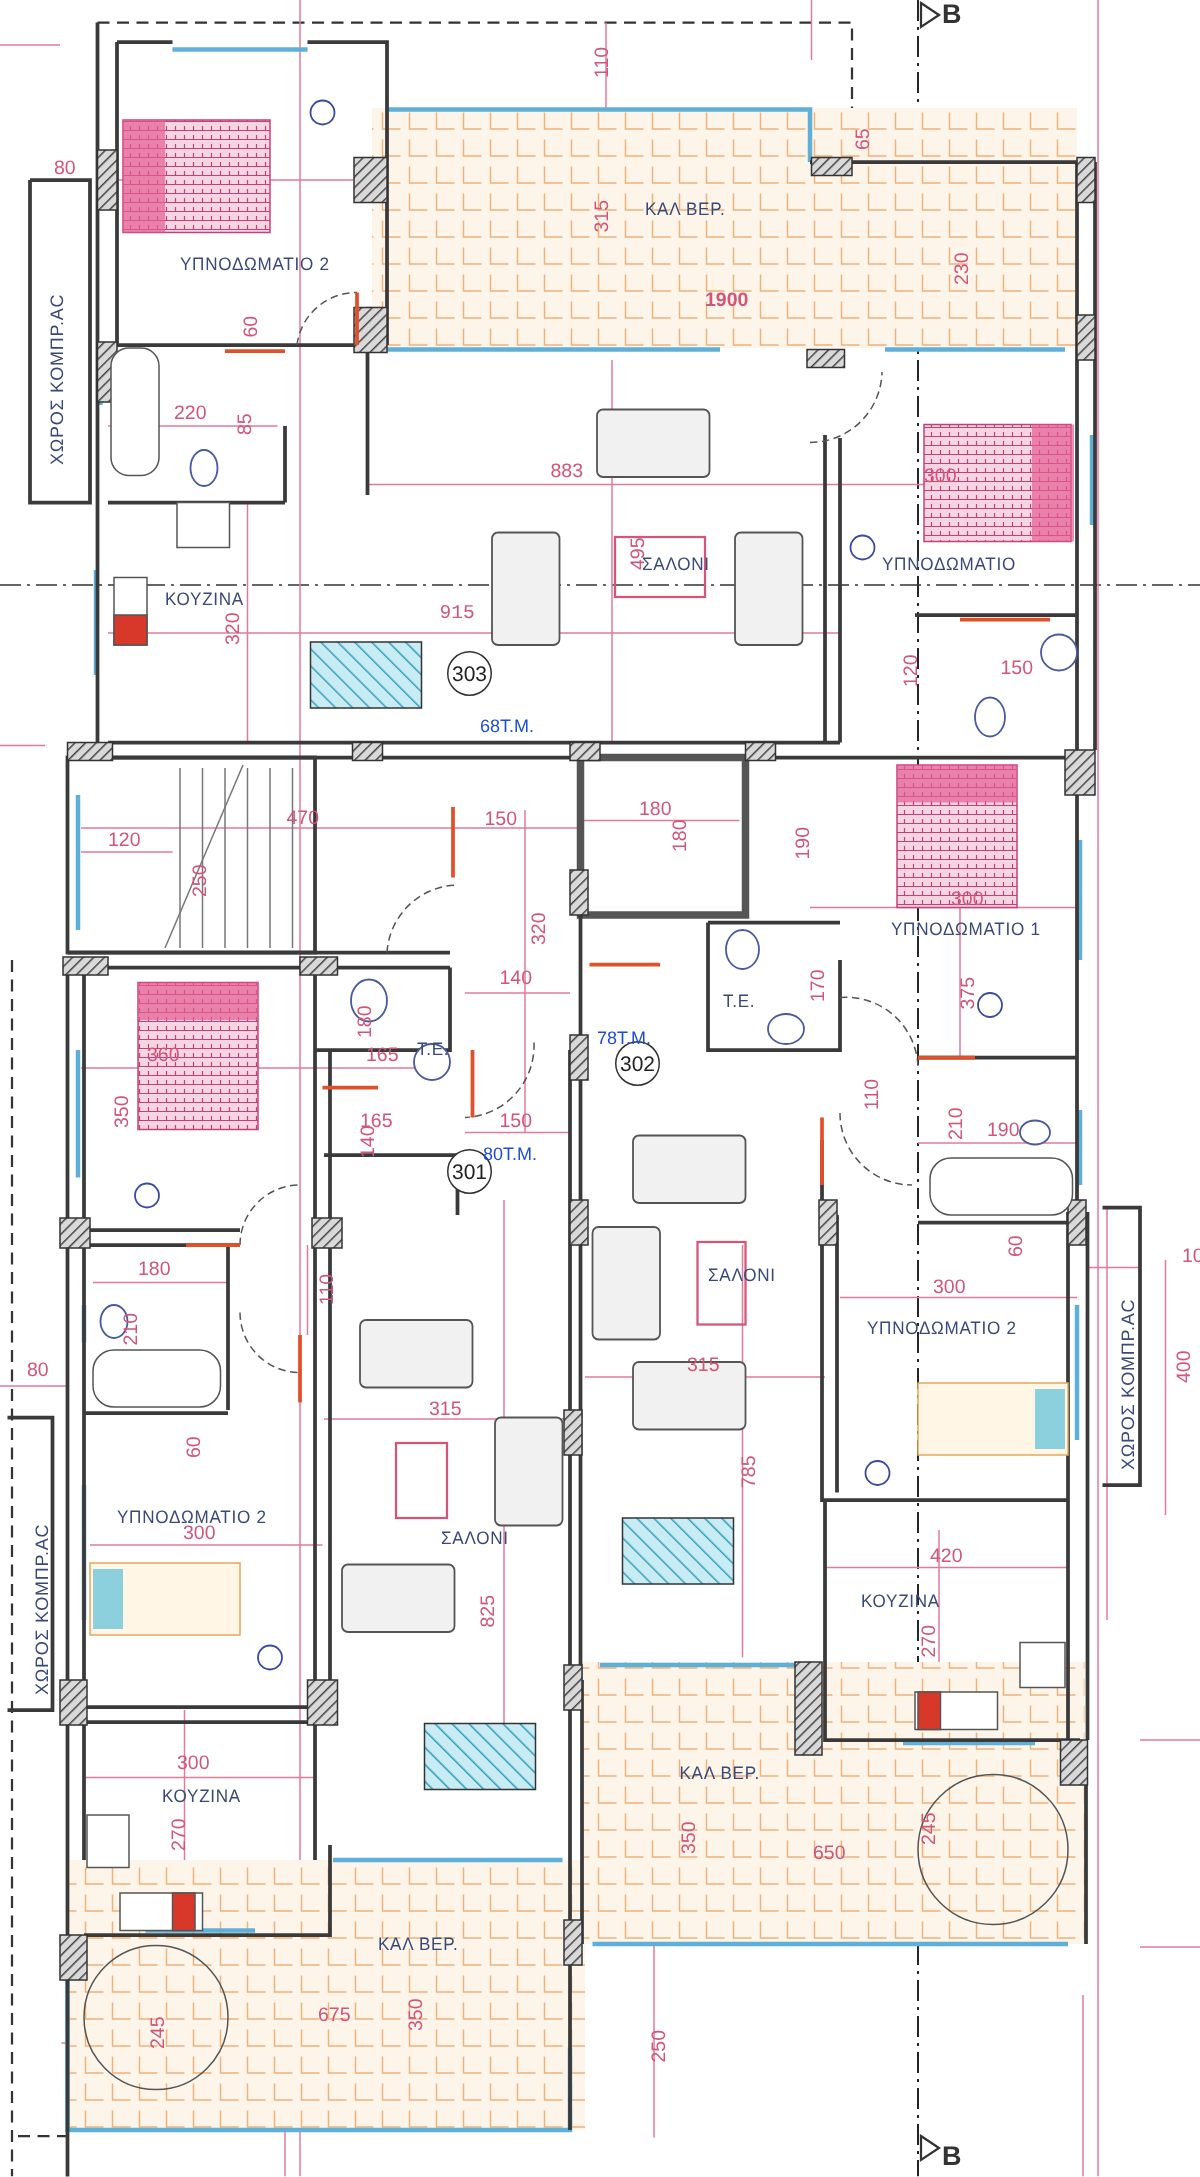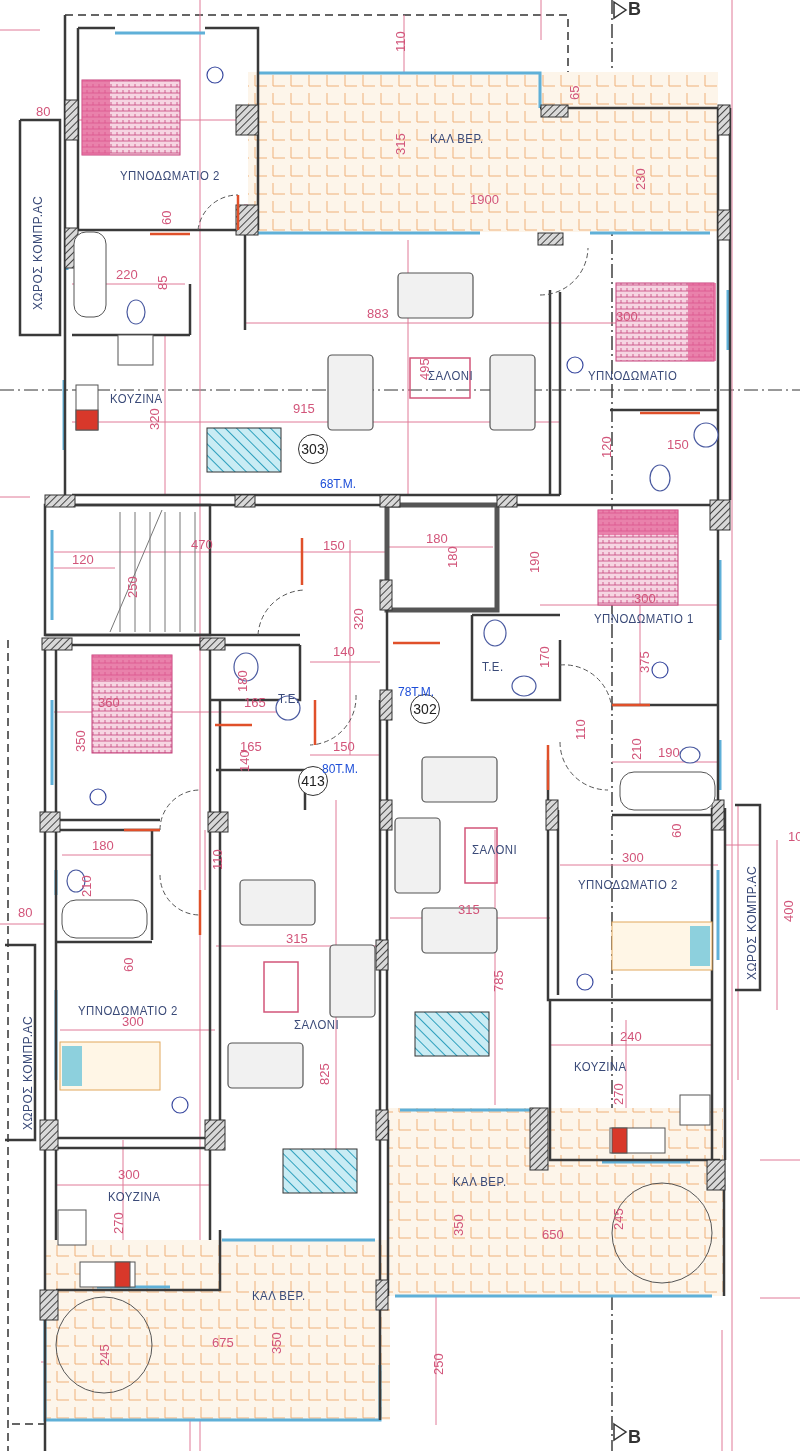--- a/index.html
+++ b/index.html
@@ -367,28 +367,28 @@
     <div class="lbl room" style="left: 453px; top: 1176px;">ΚΑΛ  ΒΕΡ.</div>
     <div class="lbl room" style="left: 252px; top: 1290px;">ΚΑΛ  ΒΕΡ.</div>
     <div class="lbl room v" style="left: 32px; top: 310px;">ΧΩΡΟΣ ΚΟΜΠΡ.ΑС</div>
     <div class="lbl room v" style="left: 746px; top: 980px;">ΧΩΡΟΣ ΚΟΜΠΡ.ΑС</div>
     <div class="lbl room v" style="left: 22px; top: 1130px;">ΧΩΡΟΣ ΚΟΜΠΡ.ΑС</div>
     <div class="lbl dim" style="left: 36px; top: 105px;">80</div>
     <div class="lbl dim v" style="left: 394px; top: 52px;">110</div>
     <div class="lbl dim v" style="left: 394px; top: 155px;">315</div>
     <div class="lbl dim v" style="left: 568px; top: 100px;">65</div>
     <div class="lbl dim v" style="left: 634px; top: 190px;">230</div>
-    <div class="lbl dim" style="left: 470px; top: 193px;">1900</div>
+    <div class="lbl dim" style="left: 470px; top: 193px; font-weight: bold;">1900</div>
     <div class="lbl dim v" style="left: 160px; top: 225px;">60</div>
     <div class="lbl dim" style="left: 116px; top: 268px;">220</div>
     <div class="lbl dim v" style="left: 156px; top: 290px;">85</div>
     <div class="lbl dim" style="left: 367px; top: 307px;">883</div>
     <div class="lbl dim" style="left: 616px; top: 310px;">300</div>
     <div class="lbl dim v" style="left: 418px; top: 380px;">495</div>
-    <div class="lbl dim" style="left: 293px; top: 402px;">915</div>
+    <div class="lbl dim" style="left: 293px; top: 402px; font-family: Liberation Mono, monospace;">915</div>
     <div class="lbl dim v" style="left: 148px; top: 430px;">320</div>
     <div class="lbl dim v" style="left: 600px; top: 458px;">120</div>
     <div class="lbl dim" style="left: 667px; top: 438px;">150</div>
     <div class="lbl dim" style="left: 191px; top: 538px;">470</div>
     <div class="lbl dim" style="left: 323px; top: 539px;">150</div>
     <div class="lbl dim" style="left: 72px; top: 553px;">120</div>
     <div class="lbl dim" style="left: 426px; top: 532px;">180</div>
     <div class="lbl dim v" style="left: 446px; top: 568px;">180</div>
     <div class="lbl dim v" style="left: 528px; top: 573px;">190</div>
     <div class="lbl dim v" style="left: 126px; top: 598px;">250</div>
@@ -414,33 +414,33 @@
     <div class="lbl dim" style="left: 740px; top: 830px; margin-left: 48px;">100</div>
     <div class="lbl dim v" style="left: 670px; top: 838px;">60</div>
     <div class="lbl dim" style="left: 18px; top: 906px;">80</div>
     <div class="lbl dim" style="left: 286px; top: 932px;">315</div>
     <div class="lbl dim" style="left: 458px; top: 903px;">315</div>
     <div class="lbl dim v" style="left: 782px; top: 922px;">400</div>
     <div class="lbl dim v" style="left: 492px; top: 992px;">785</div>
     <div class="lbl dim v" style="left: 122px; top: 972px;">60</div>
     <div class="lbl dim" style="left: 122px; top: 1015px;">300</div>
     <div class="lbl dim v" style="left: 318px; top: 1085px;">825</div>
-    <div class="lbl dim" style="left: 620px; top: 1030px;">240</div>
+    <div class="lbl dim" style="left: 620px; top: 1030px;">420</div>
     <div class="lbl dim v" style="left: 612px; top: 1105px;">270</div>
     <div class="lbl dim" style="left: 118px; top: 1168px;">300</div>
     <div class="lbl dim v" style="left: 112px; top: 1234px;">270</div>
     <div class="lbl dim v" style="left: 452px; top: 1236px;">350</div>
     <div class="lbl dim" style="left: 542px; top: 1228px;">650</div>
     <div class="lbl dim v" style="left: 612px; top: 1230px;">245</div>
     <div class="lbl dim" style="left: 212px; top: 1336px;">675</div>
     <div class="lbl dim v" style="left: 270px; top: 1354px;">350</div>
     <div class="lbl dim v" style="left: 98px; top: 1366px;">245</div>
     <div class="lbl dim v" style="left: 432px; top: 1375px;">250</div>
     <div class="lbl flatno" style="left: 298px; top: 434px;">303</div>
     <div class="lbl area" style="left: 320px; top: 478px;">68T.M.</div>
     <div class="lbl flatno" style="left: 410px; top: 694px;">302</div>
     <div class="lbl area" style="left: 398px; top: 686px;">78T.M.</div>
-    <div class="lbl flatno" style="left: 298px; top: 766px;">413</div>
+    <div class="lbl flatno" style="left: 298px; top: 766px;">301</div>
     <div class="lbl area" style="left: 322px; top: 763px;">80T.M.</div>
   </div>
 
 <div class="lbl sect" style="left:628px;top:0px;">B</div>
 <div class="lbl sect" style="left:628px;top:1428px;">B</div>
 
 </body></html>

